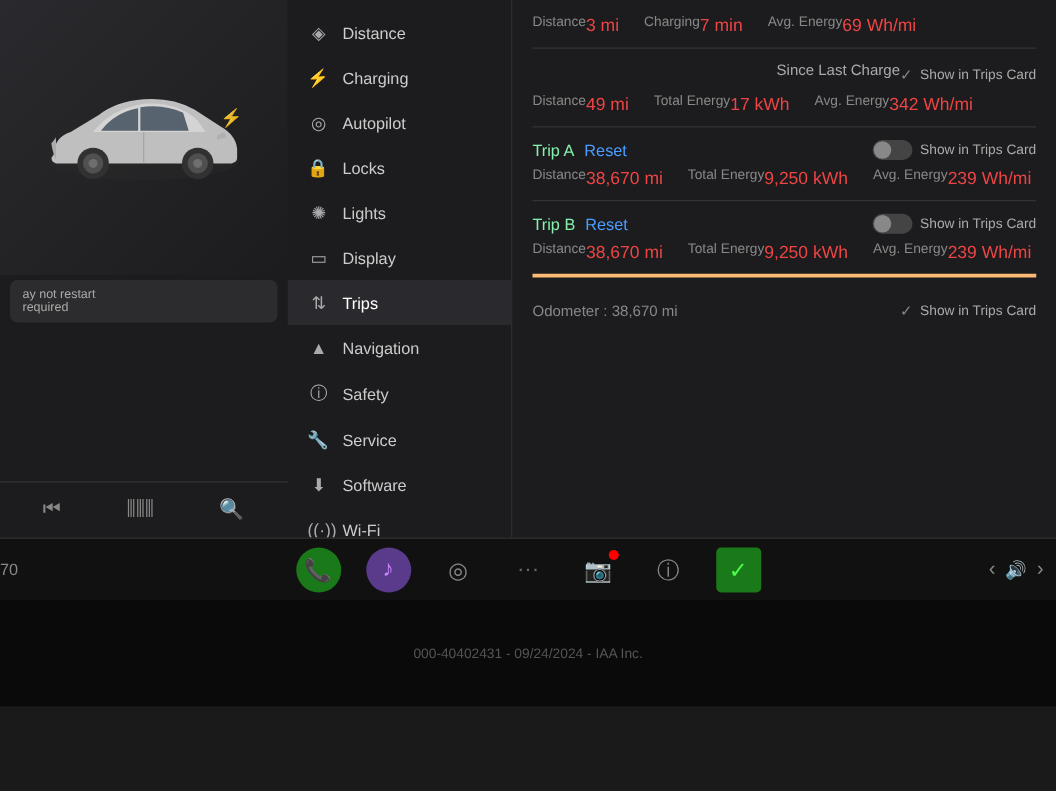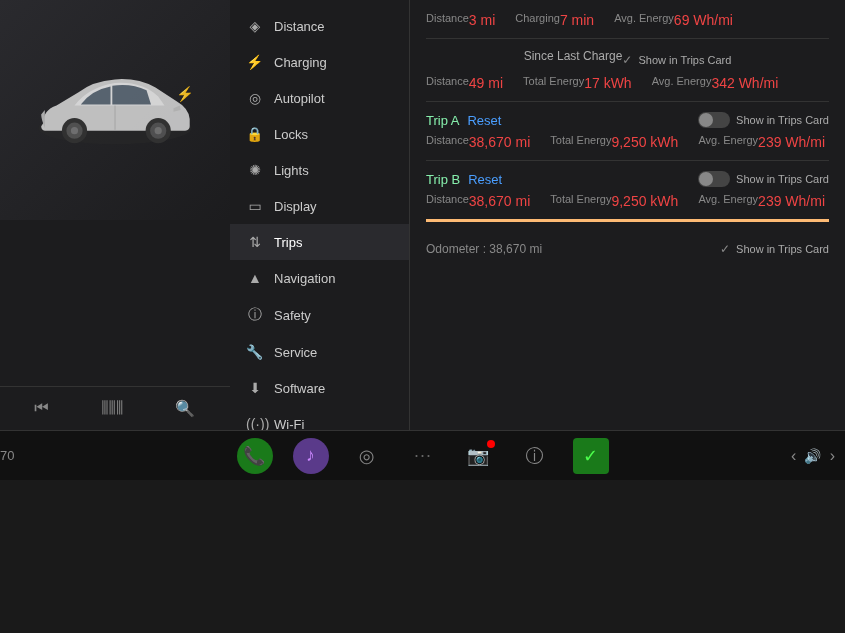--- a/index.html
+++ b/index.html
@@ -297,21 +297,21 @@
       text-align: center;
     }
 
     .screen-container {
       position: relative;
     }
 
     .section-header-row {
       display: flex;
       align-items: center;
-      justify-content: center;
+      justify-content: flex-end;
       margin-bottom: 4px;
     }
   </style>
 </head>
 <body>
 
 <div class="screen-container">
 
   <div class="screen">
     <div class="main-content">
@@ -340,20 +340,24 @@
             <circle cx="148" cy="83" r="4" fill="#777"></circle>
 
             <path d="M165 58 L172 55 L173 60 L165 62 Z" fill="#c0c0c0"></path>
 
             <path d="M22 60 L22 80 Q18 70 18 65 Z" fill="#bbb"></path>
 
             <text x="168" y="48" fill="#ffcc00" font-size="16" font-weight="bold">⚡</text>
           </svg>
         </div>
 
+        <div class="warning-box">
+          <div>ay not restart</div>
+          <div>required</div>
+        </div>
 
         <div class="bottom-icons">
           <span class="bottom-icon">⏮</span>
           <span class="bottom-icon">⫼⫼⫼</span>
           <span class="bottom-icon">🔍</span>
         </div>
       </div>
 
       <div class="sidebar">
         <div class="menu-item">
@@ -548,13 +552,16 @@
       </div>
 
       <div class="taskbar-right">
         <span style="color:#888; cursor:pointer;">‹</span>
         <span style="color:#888; font-size:14px;">🔊</span>
         <span style="color:#888; cursor:pointer;">›</span>
       </div>
     </div>
   </div>
 
+  <div class="watermark">
+    <span class="watermark-text">000-40402431 - 09/24/2024 - IAA Inc.</span>
+  </div>
 </div>
 
 </body></html>

